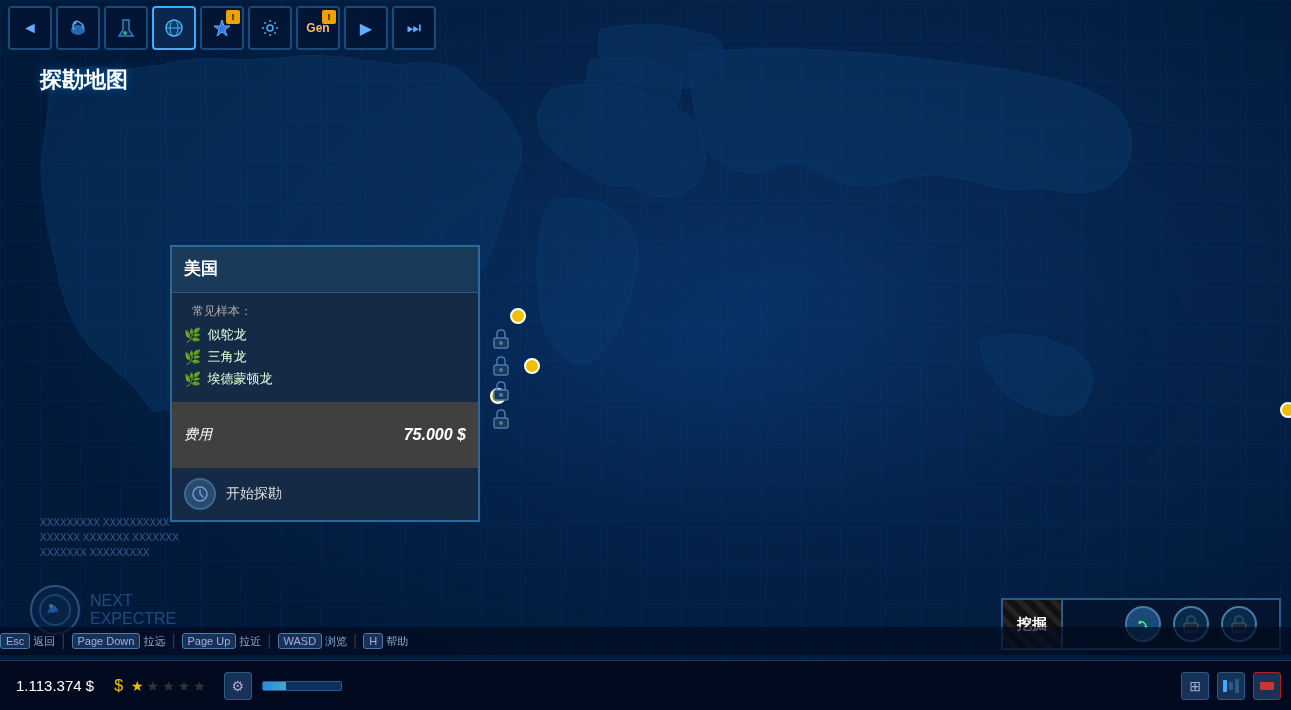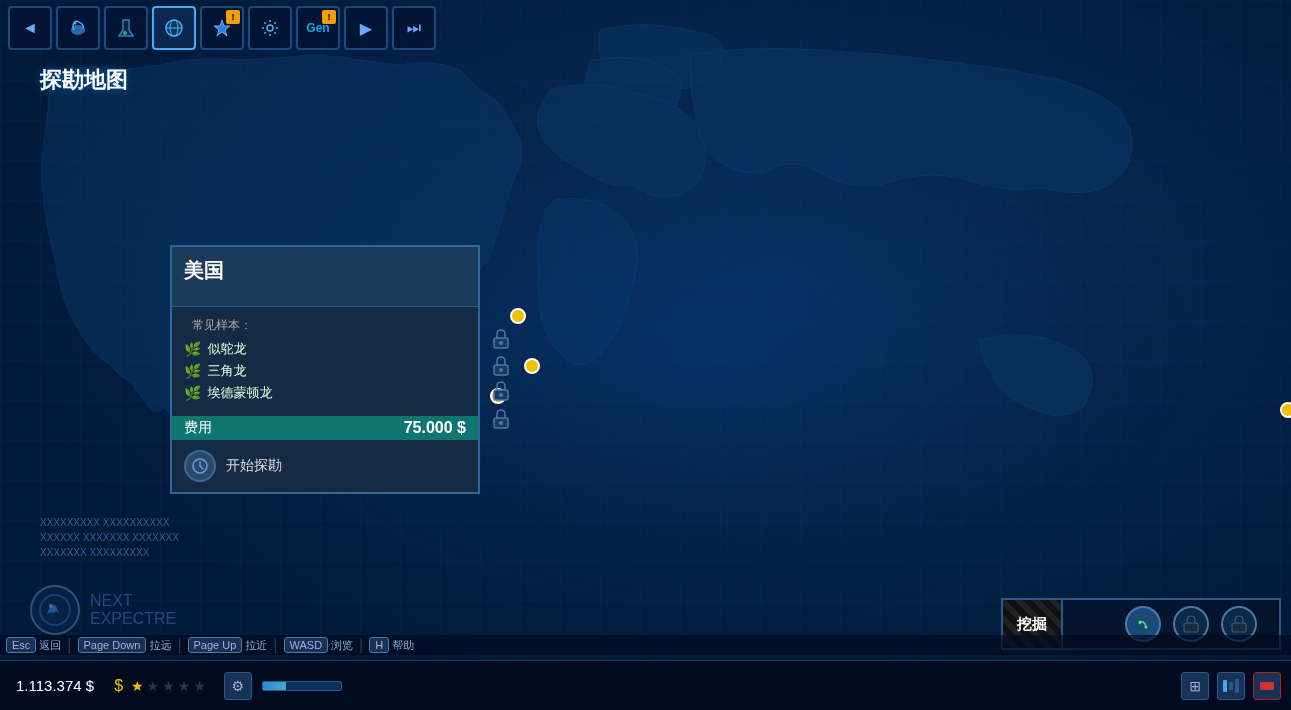--- a/index.html
+++ b/index.html
@@ -107,23 +107,23 @@
     }
 
     #panel-location {
       background: #1a3a5a;
       padding: 10px 12px;
       border-bottom: 1px solid #2a5a8a;
     }
 
     #panel-location-name {
       color: #fff;
-      font-size: 20px;
+      font-size: 17px;
       font-weight: bold;
-      margin-bottom: 12px;
+      margin-bottom: 2px;
     }
 
     #panel-location-sub {
       color: #ccc;
       font-size: 13px;
     }
 
     #panel-specimens {
       background: #152a44;
       padding: 10px 12px;
@@ -144,25 +144,26 @@
       color: #e0ffe0;
       font-size: 13px;
     }
 
     .specimen-leaf {
       color: #4ac;
       font-size: 14px;
     }
 
     #panel-cost {
-      background: #0f766e;
-      padding: 3px 12px;
+      background: #404040;
+      padding: 24px 12px;
       display: flex;
       justify-content: space-between;
       align-items: center;
+      font-style: italic;
     }
 
     #cost-label {
       color: #fff;
       font-size: 14px;
     }
 
     #cost-value {
       color: #fff;
       font-size: 16px;
@@ -317,25 +318,25 @@
       justify-content: center;
       font-size: 22px;
     }
 
     
     #keyboard-hints {
       position: absolute;
       bottom: 55px;
       left: 0;
       right: 0;
-      height: 20px;
+      height: 28px;
       background: rgba(2, 10, 30, 0.7);
       display: flex;
       align-items: center;
-      padding: 0 6px;
+      padding: 0 0;
       gap: 4px;
       z-index: 25;
     }
 
     .key-item {
       display: flex;
       align-items: center;
       gap: 3px;
     }
 
@@ -516,21 +517,21 @@
     </svg>
   </div>
   <div class="nav-btn">
     <svg width="24" height="24" viewBox="0 0 24 24" fill="none">
       <circle cx="12" cy="12" r="3" stroke="#4aafef" stroke-width="1.5" fill="none"></circle>
       <path d="M 12 4 L 12 6 M 12 18 L 12 20 M 4 12 L 6 12 M 18 12 L 20 12 M 6.3 6.3 L 7.7 7.7 M 16.3 16.3 L 17.7 17.7 M 6.3 17.7 L 7.7 16.3 M 16.3 7.7 L 17.7 6.3" stroke="#4aafef" stroke-width="1.5"></path>
     </svg>
   </div>
   <div class="nav-btn">
     <div class="badge">!</div>
-    <span style="color:#0ea5e9;font-size:12px;font-weight:bold;">Gen</span>
+    <span style="color:#fdba74;font-size:12px;font-weight:bold;">Gen</span>
   </div>
   <div class="nav-btn">
     <span style="color:#6af;font-size:16px;">▶</span>
   </div>
   <div class="nav-btn">
     <span style="color:#6af;font-size:16px;">⏭</span>
   </div>
 </div>
 
 <div id="page-title">探勘地图</div>

